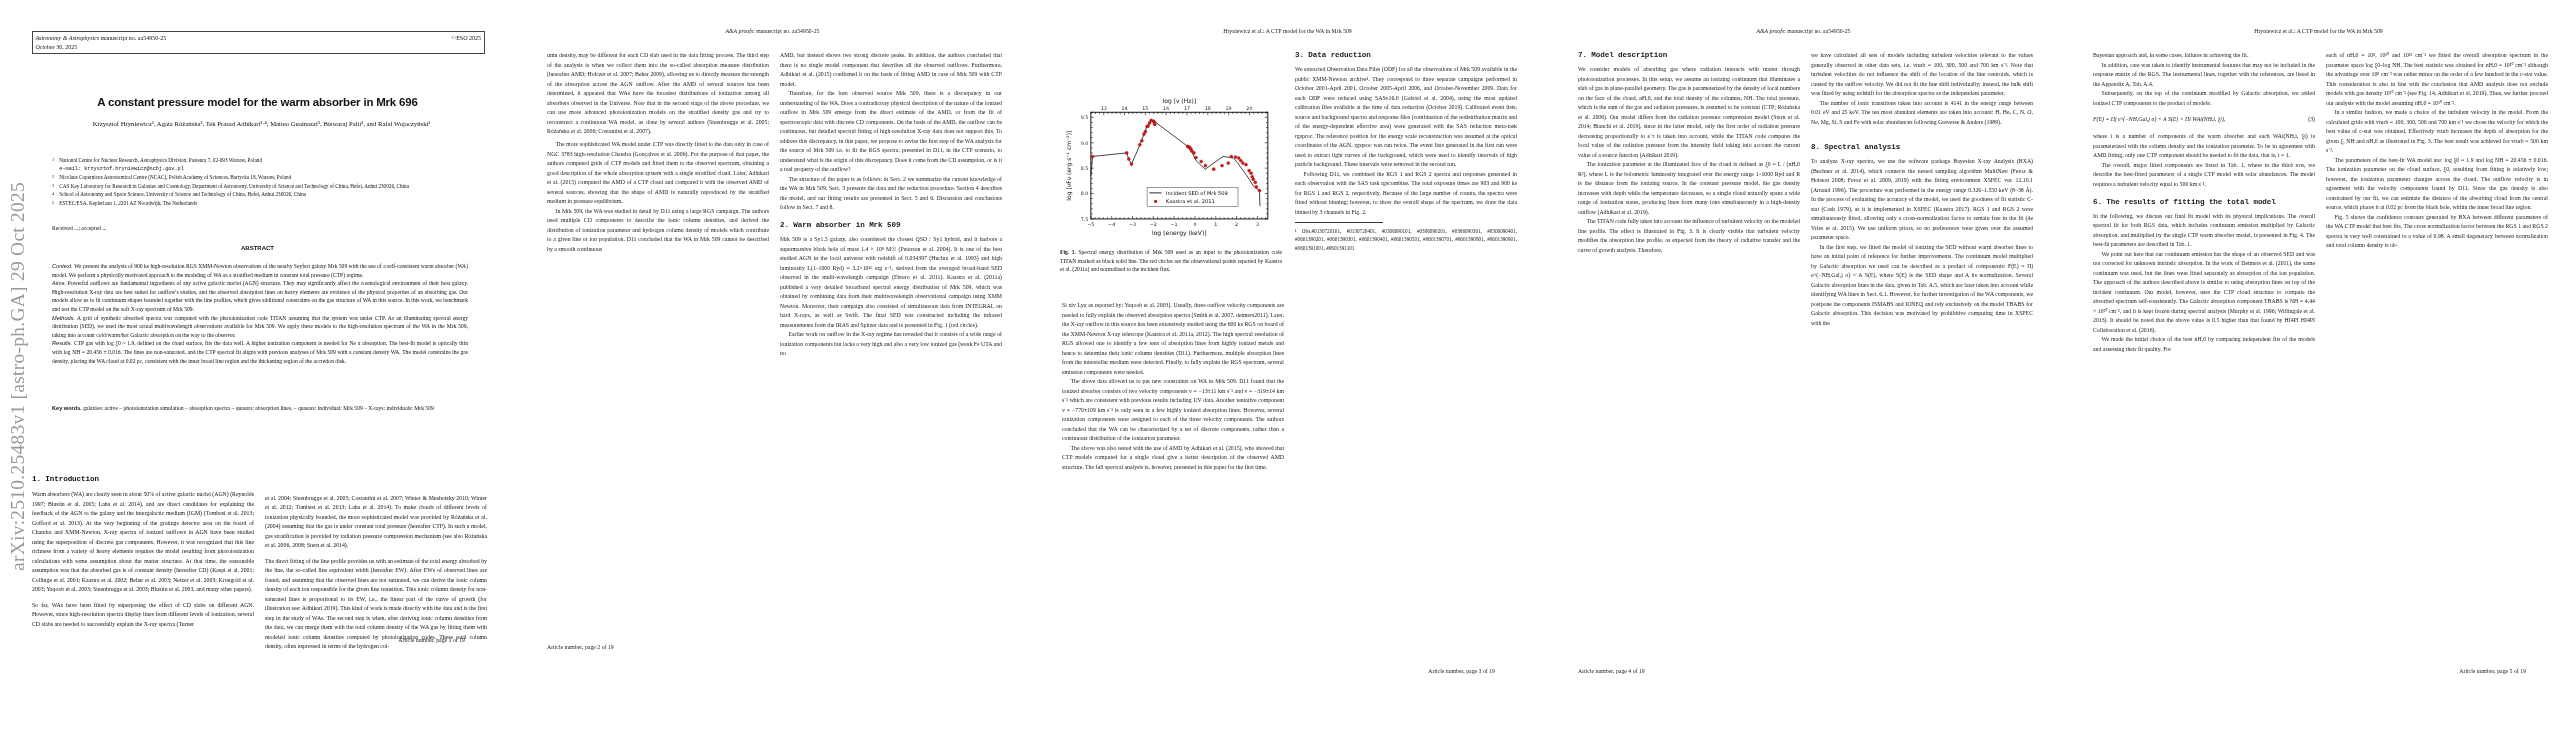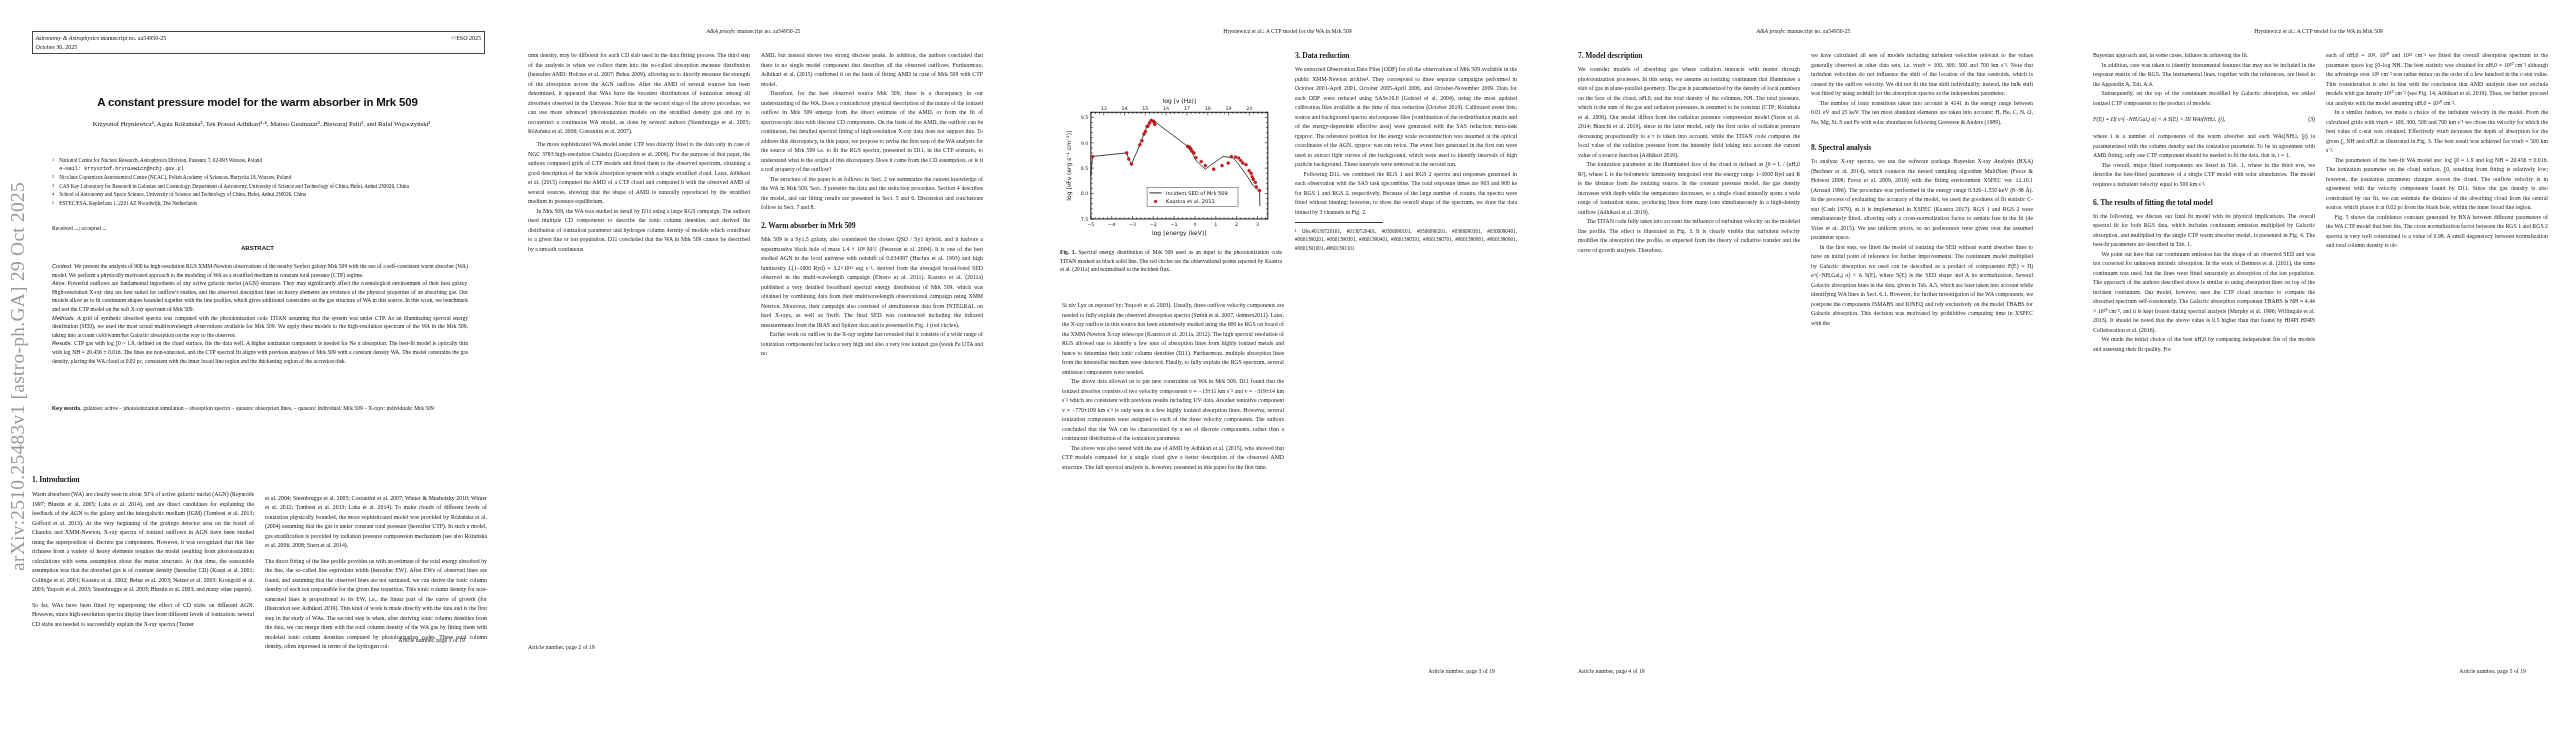--- a/index.html
+++ b/index.html
@@ -10,21 +10,21 @@
   .running-head { position:absolute; top:28px; left:0; width:515px; text-align:center;
                   font-size:5.8px; color:#222; }
   .running-head i { font-style:italic; }
   .col { position:absolute; top:51px; width:222px; font-size:5.8px; line-height:9.5px;
          text-align:justify; hyphens:auto; color:#1a1a1a; }
   .col.left { left:32px; }
   .col.right { left:265px; }
   .col p { margin:0; text-indent:0; }
   .col p.ind { text-indent:8.5px; }
   .col p + p { margin-top:0; }
-  .sec-h { font-family:Liberation Serif, serif; font-weight:bold; font-size:7.6px;
+  .sec-h { font-family:Liberation Mono, monospace; font-weight:bold; font-size:7.6px;
            margin:0 0 4.9px 0; letter-spacing:-0.1px; }
   .sec-gap { height:8.5px; }
   .footer { position:absolute; top:635px; font-size:5.8px; color:#222; }
   .footer.right { right:50px; }
   .footer.left { left:32px; }
   .mono { font-family:"Liberation Mono", monospace; }
 
   
   .journal-box { position:absolute; left:32px; top:31px; width:453px; height:23px;
                  border:0.6px solid #444; font-size:6px; line-height:9px; padding:2.4px 2.4px; box-sizing:border-box; }
@@ -62,21 +62,21 @@
 
 <div class="page" style="left:0;">
   <div class="journal-box">
     <div><i>Astronomy &amp; Astrophysics</i><span> manuscript no. aa54950-25</span></div>
     <div>October 30, 2025</div>
     <div class="r">©ESO 2025</div>
   </div>
 
   <div class="arxiv-stamp">arXiv:2510.25483v1  [astro-ph.GA]  29 Oct 2025</div>
 
-  <div class="title">A constant pressure model for the warm absorber in Mrk 509</div>
+  <div class="title">A constant pressure model for the warm absorber in Mrk 696</div>
   <div class="authors">Krzysztof Hryniewicz¹, Agata Różańska², Tek Prasad Adhikari³·⁴, Matteo Guainazzi⁵, Biswaraj Palit², and Rafał Wojaczyński²</div>
 
   <div class="affils" id="affils">
       <div class="row">
         <span class="num">1</span>
         <span>National Centre for Nuclear Research, Astrophysics Division, Pasteura 7, 02-093 Warsaw, Poland</span>
       </div>
       <div class="row">
         <span class="num"></span>
         <span class="mono">e-mail: krzysztof.hryniewicz@ncbj.gov.pl</span>
@@ -119,21 +119,21 @@
     <p class="ind">So far, WAs have been fitted by superposing the effect of CD slabs on different AGN. However, since high-resolution spectra display lines from different levels of ionization, several CD slabs are needed to successfully explain the X-ray spectra (Turner</p>
   </div>
   <div class="p1col right">
     <p>et al. 2004; Steenbrugge et al. 2005; Costantini et al. 2007; Winter &amp; Mushotzky 2010; Winter et al. 2012; Tombesi et al. 2013; Laha et al. 2014). To make clouds of different levels of ionization physically bounded, the more sophisticated model was provided by Różańska et al. (2004) assuming that the gas is under constant total pressure (hereafter CTP). In such a model, gas stratification is provided by radiation pressure compression mechanism (see also Różańska et al. 2006, 2008; Stern et al. 2014).</p>
     <p class="ind" style="margin-top:3.6px">The direct fitting of the line profile provides us with an estimate of the total energy absorbed by the line, the so-called line equivalent width (hereafter EW). After EWs of observed lines are found, and assuming that the observed lines are not saturated, we can derive the ionic column density of each ion responsible for the given line transition. This ionic column density for non-saturated lines is proportional to its EW, i.e., the linear part of the curve of growth (for illustration see: Adhikari 2019). This kind of work is made directly with the data and is the first step in the study of WAs. The second step is when, after deriving ionic column densities from the data, we can merge them with the total column density of the WA gas by fitting them with modeled ionic column densities computed by photoionization codes. These total column density, often expressed in terms of the hydrogen col-</p>
   </div>
 
   <div class="footer right" style="top:637px">Article number, page 1 of 19</div>
 </div>
 
-<div class="page" style="left:496px;">
+<div class="page" style="left:515px;">
   <div class="running-head"><i>A&amp;A proofs</i><span>: manuscript no. aa54950-25</span></div>
   <div class="col left">
     <p>umn density, may be different for each CD slab used in the data fitting process. The third step of the analysis is when we collect them into the so-called absorption measure distribution (hereafter AMD; Holczer et al. 2007; Behar 2009), allowing us to directly measure the strength of the absorption across the AGN outflow. After the AMD of several sources has been determined, it appeared that WAs have the broadest distributions of ionization among all absorbers observed in the Universe. Note that in the second stage of the above procedure, we can use more advanced photoionization models on the stratified density gas and try to reconstruct a continuous WA model, as done by several authors (Steenbrugge et al. 2005; Różańska et al. 2006; Costantini et al. 2007).</p>
     <p class="ind" style="margin-top:3.6px">The more sophisticated WA model under CTP was directly fitted to the data only in case of NGC 3783 high-resolution Chandra (Gonçalves et al. 2006). For the purpose of that paper, the authors computed grids of CTP models and fitted them to the observed spectrum, obtaining a good description of the whole absorption system with a single stratified cloud. Later, Adhikari et al. (2015) computed the AMD of a CTP cloud and compared it with the observed AMD of several sources, showing that the shape of AMD is naturally reproduced by the stratified medium in pressure equilibrium.</p>
     <p class="ind">In Mrk 509, the WA was studied in detail by D11 using a large RGS campaign. The authors used multiple CD components to describe the ionic column densities, and derived the distribution of ionization parameter and hydrogen column density of models which contribute to a given line or ion population. D11 concluded that the WA in Mrk 509 cannot be described by a smooth continuous</p>
   </div>
   <div class="col right">
     <p>AMD, but instead shows two strong discrete peaks. In addition, the authors concluded that there is no single model component that describes all the observed outflows. Furthermore, Adhikari et al. (2015) confirmed it on the basis of fitting AMD in case of Mrk 509 with CTP model.</p>
     <p class="ind">Therefore, for the best observed source Mrk 509, there is a discrepancy in our understanding of the WA. Does a contradictory physical description of the nature of the ionized outflow in Mrk 509 emerge from the direct estimate of the AMD, or from the fit of spectroscopic data with discrete CD components. On the basis of the AMD, the outflow can be continuous, but detailed spectral fitting of high-resolution X-ray data does not support this. To address this discrepancy, in this paper, we propose to revise the first step of the WA analysis for the source of Mrk 509 i.e. to fit the RGS spectra, presented in D11, in the CTP scenario, to understand what is the origin of this discrepancy. Does it come from the CD assumption, or is it a real property of the outflow?</p>
     <p class="ind">The structure of the paper is as follows: in Sect. 2 we summarize the current knowledge of the WA in Mrk 509, Sect. 3 presents the data and the reduction procedure. Section 4 describes the model, and our fitting results are presented in Sect. 5 and 6. Discussion and conclusions follow in Sect. 7 and 8.</p>

